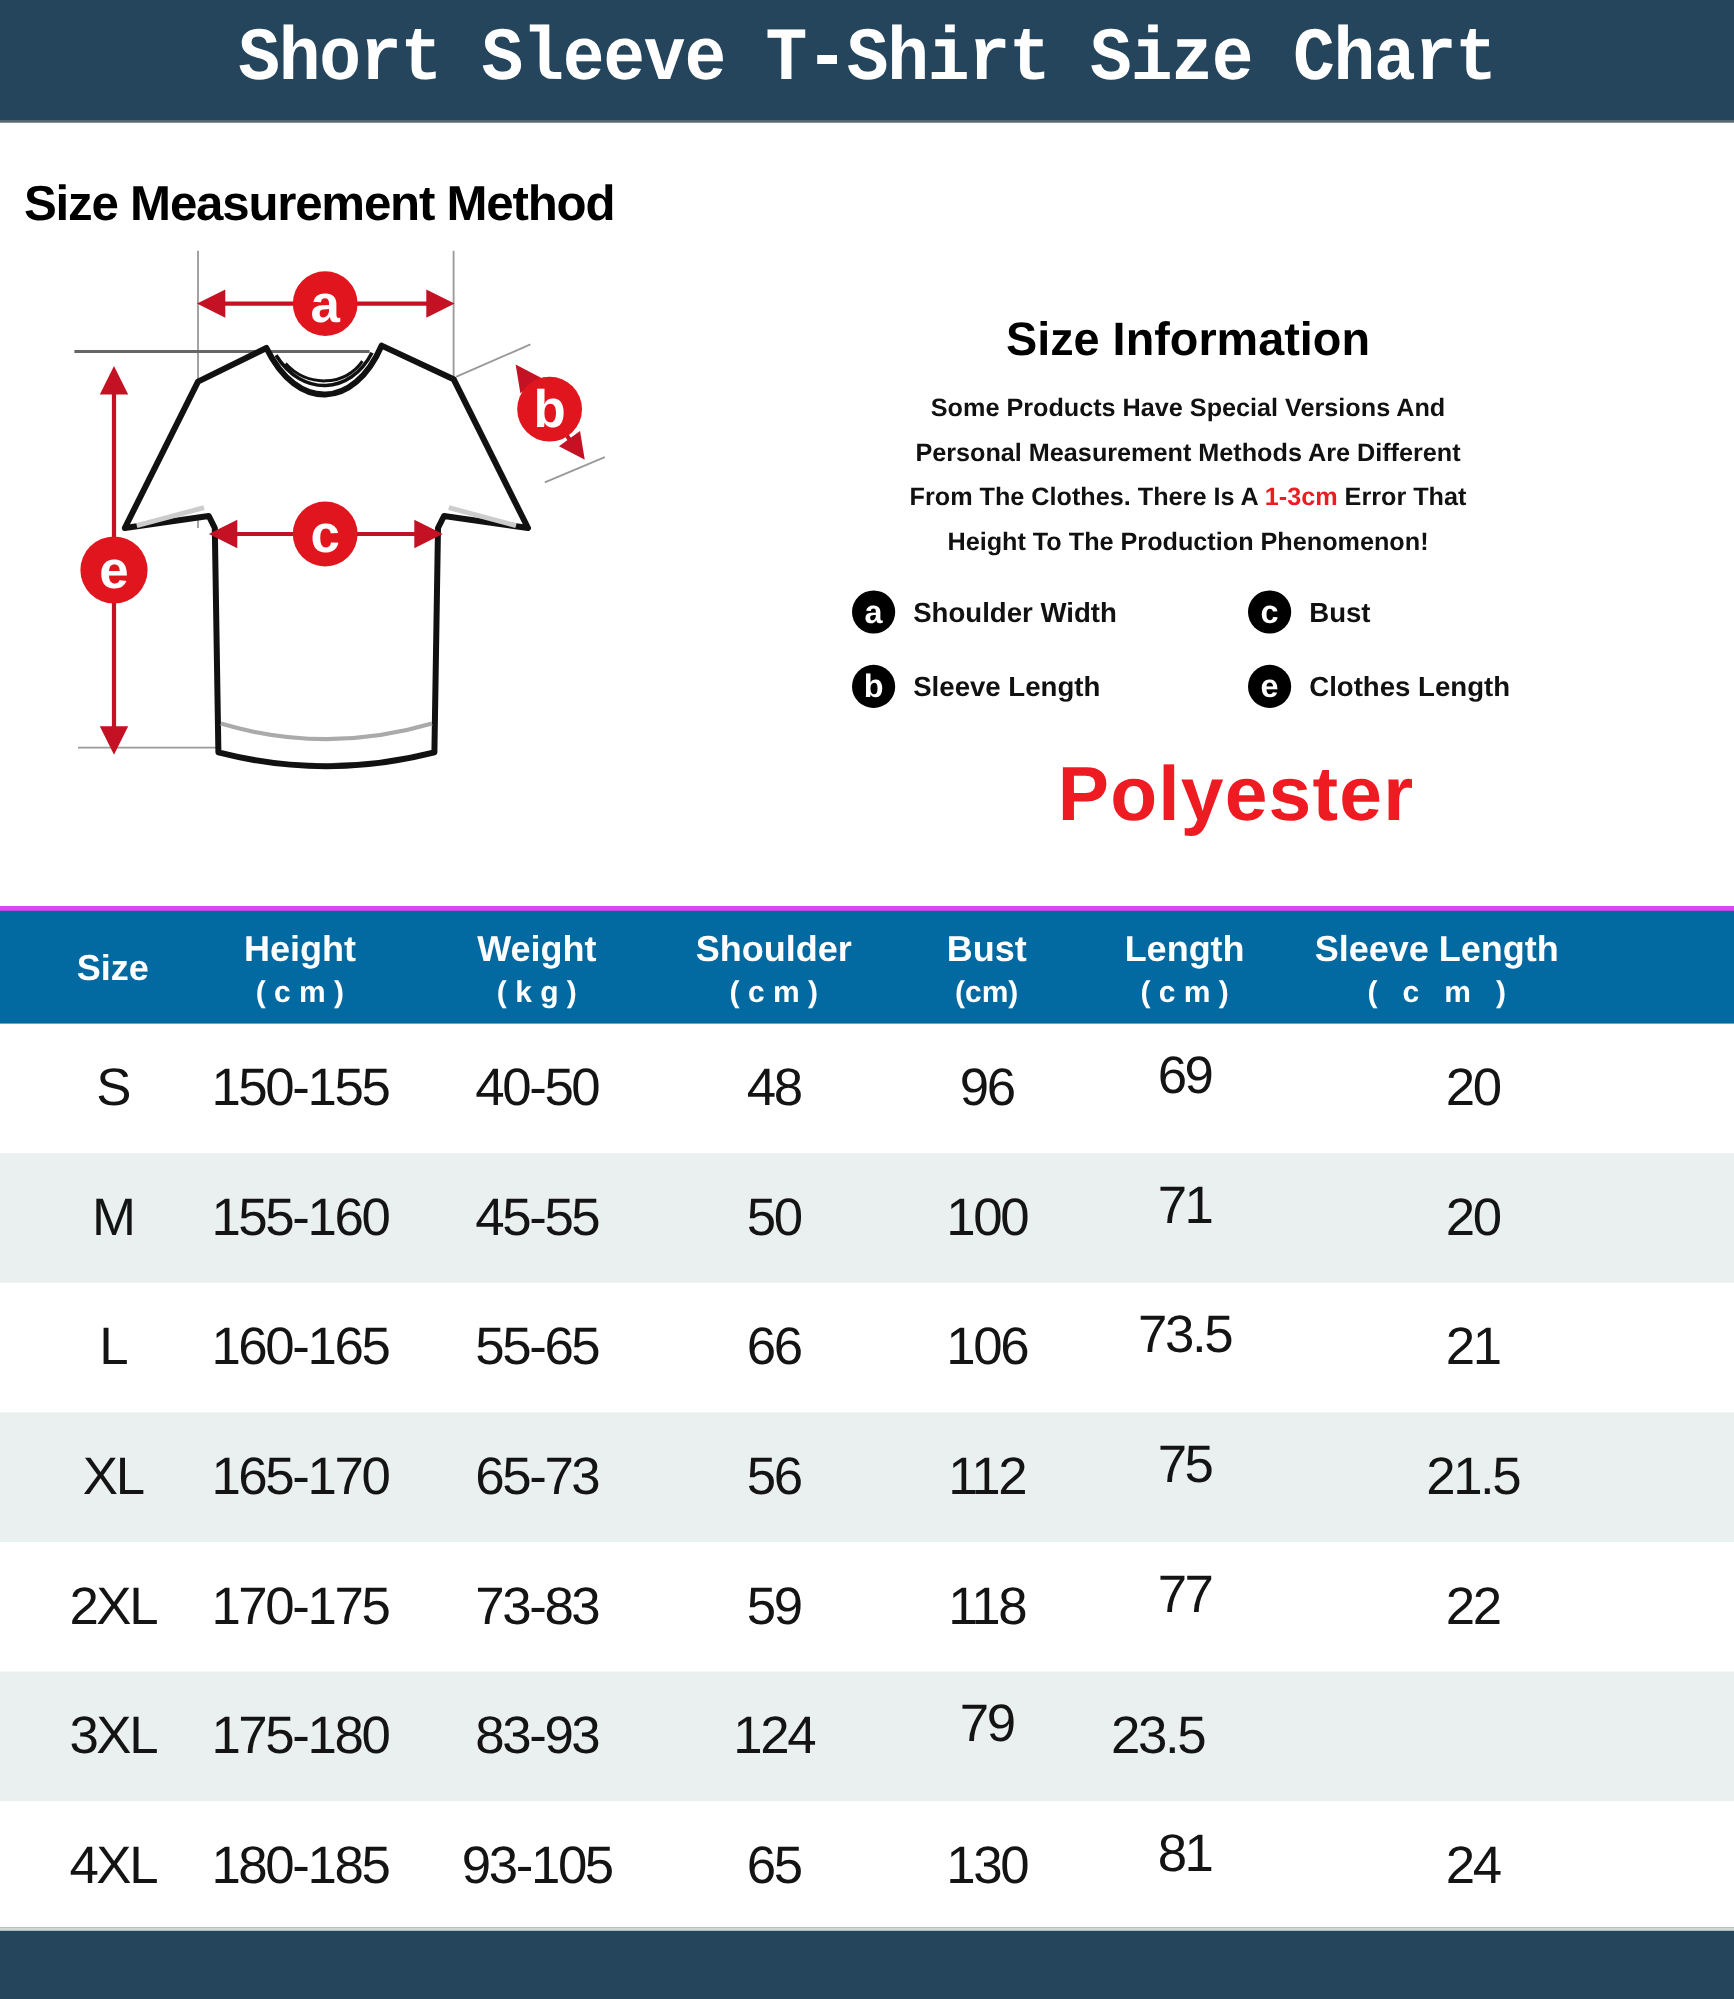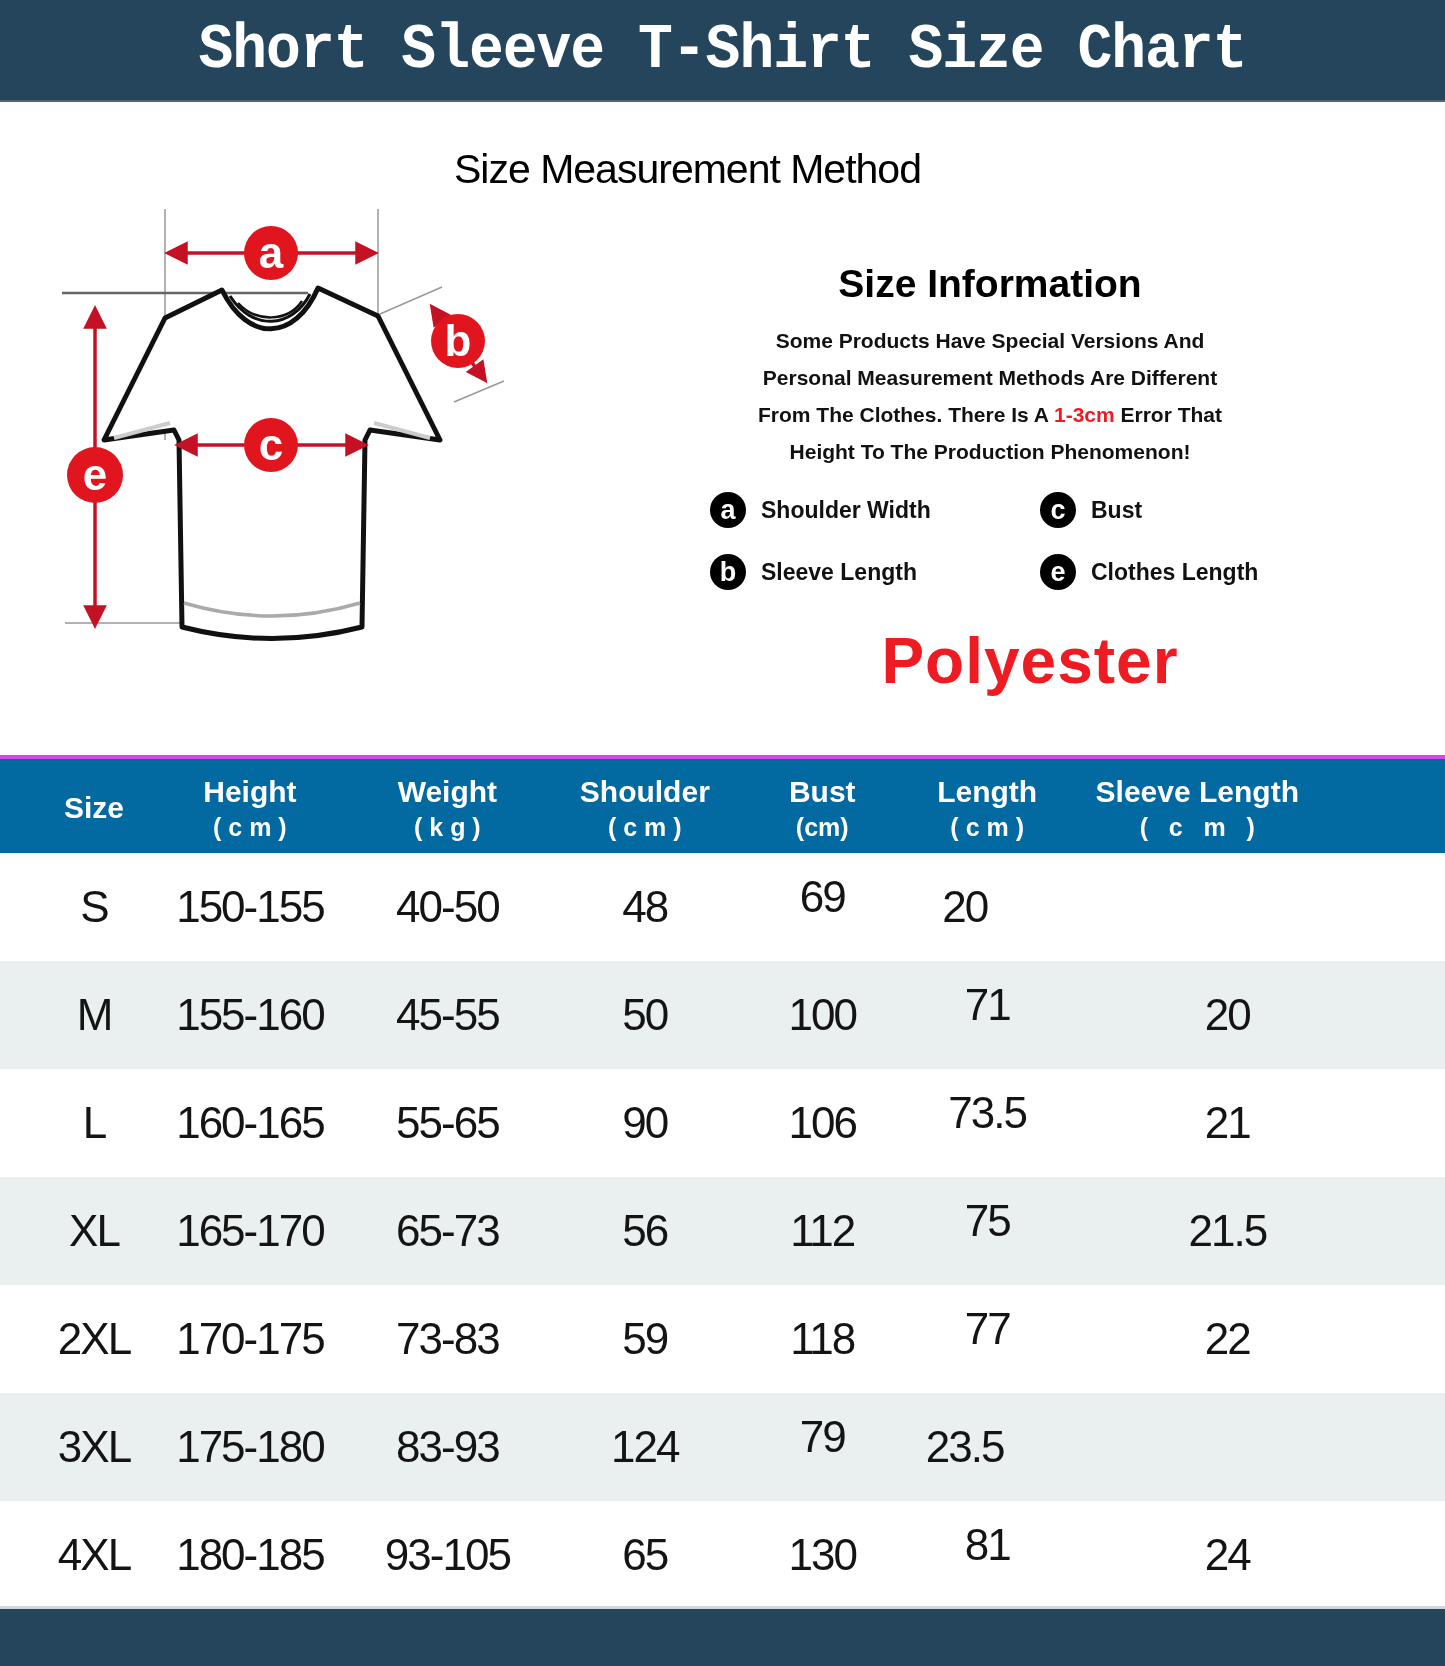--- a/index.html
+++ b/index.html
@@ -6,22 +6,22 @@
   .page{position:relative;width:1445px;height:1666px;background:#ffffff;overflow:hidden;
         font-family:"Liberation Sans","DejaVu Sans",sans-serif;color:#111;}
 
   
   .title-bar{position:absolute;top:0;left:0;width:100%;height:100px;background:#24455c;
              border-bottom:2px solid #53676f;display:flex;align-items:center;justify-content:center;font-family:Liberation Mono, monospace;}
   .title-bar h1{margin:0;color:#ffffff;font-size:58px;font-weight:bold;letter-spacing:-1px;
                 transform:scaleY(1.08);}
 
   
-  .method-heading{position:absolute;top:146px;left:0;right:90px;text-align:center;
-                  font-size:41px;font-weight:400;color:#000;letter-spacing:-1px;padding-left:20px;}
+  .method-heading{position:absolute;top:146px;left:0;right:90px;text-align:left;
+                  font-size:41px;font-weight:700;color:#000;letter-spacing:-1px;padding-left:20px;}
 
   
   .diagram{position:absolute;left:40px;top:195px;width:490px;height:450px;}
 
   
   .info{position:absolute;left:670px;top:262px;width:640px;}
   .info h3{margin:0 0 16px 0;text-align:center;font-size:39px;font-weight:800;color:#000;}
   .info-line{text-align:center;font-size:21px;font-weight:bold;line-height:37px;color:#111;}
   .red{color:#ee1c22;}
   .legend{display:grid;grid-template-columns:330px 300px;row-gap:26px;margin:22px 0 0 40px;}
@@ -185,37 +185,38 @@
           <span class="th-unit">(   c   m   )</span>
         </div>
       </div>
   </div>
   <div class="tbody">
       <div class="trow">
         <div class="td col0">S</div>
         <div class="td col1">150-155</div>
         <div class="td col2">40-50</div>
         <div class="td col3">48</div>
+        <div class="td col4">96</div>
         <div class="td col5">69</div>
         <div class="td col6">20</div>
       </div>
       <div class="trow alt">
         <div class="td col0">M</div>
         <div class="td col1">155-160</div>
         <div class="td col2">45-55</div>
         <div class="td col3">50</div>
         <div class="td col4">100</div>
         <div class="td col5">71</div>
         <div class="td col6">20</div>
       </div>
       <div class="trow">
         <div class="td col0">L</div>
         <div class="td col1">160-165</div>
         <div class="td col2">55-65</div>
-        <div class="td col3">90</div>
+        <div class="td col3">66</div>
         <div class="td col4">106</div>
         <div class="td col5">73.5</div>
         <div class="td col6">21</div>
       </div>
       <div class="trow alt">
         <div class="td col0">XL</div>
         <div class="td col1">165-170</div>
         <div class="td col2">65-73</div>
         <div class="td col3">56</div>
         <div class="td col4">112</div>

